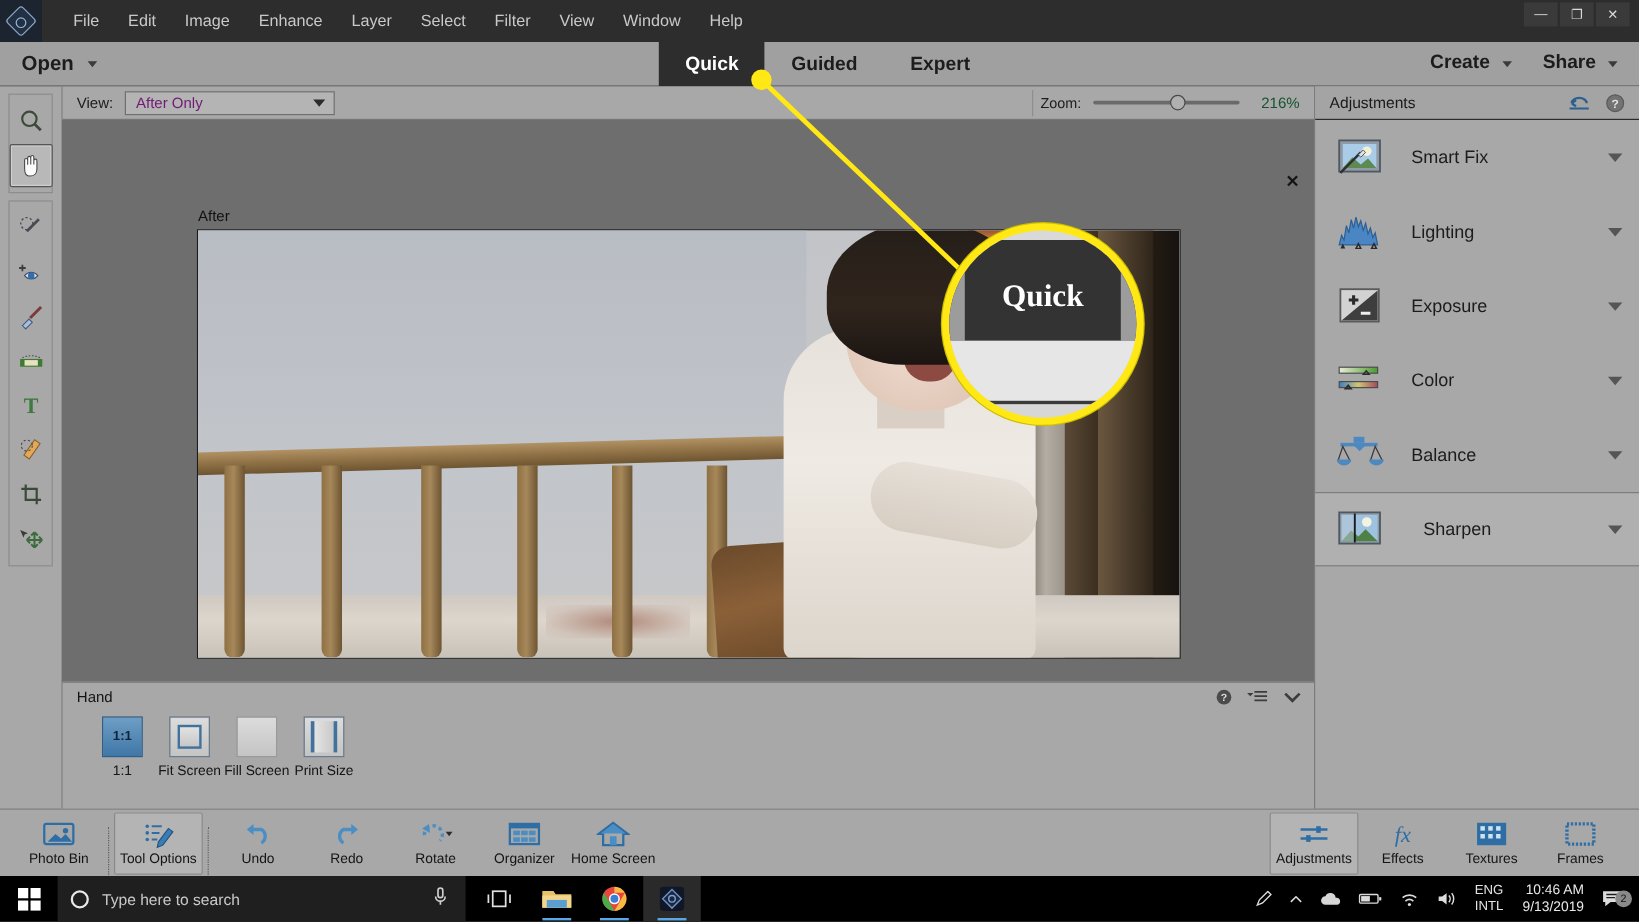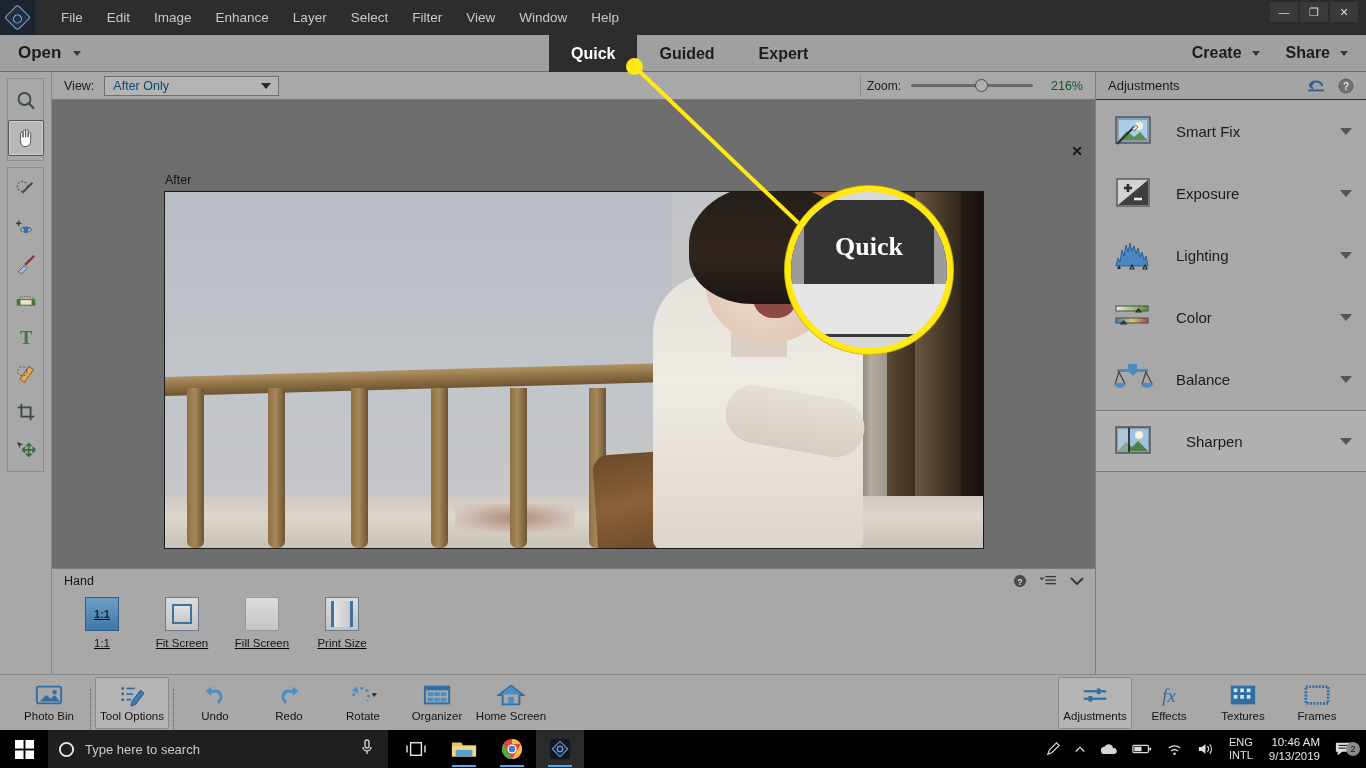--- a/index.html
+++ b/index.html
@@ -87,21 +87,21 @@
     background: #6e6e6e;
   }
   .opt-row {
     height: 28px; background: #a8a8a8; border-bottom: 1px solid #777;
     display: flex; align-items: center; position: relative;
   }
   .opt-label { font-size: 12.5px; color: #1c1c1c; margin-left: 12px; }
   .select {
     margin-left: 10px; width: 175px; height: 20px; background: #b4b4b4;
     border: 1px solid #6f6f6f; display: flex; align-items: center;
-    position: relative; font-size: 12.5px; color: #0c4a6e;
+    position: relative; font-size: 12.5px; color: #701a75;
   }
   .select .sel-val { margin-left: 8px; }
   .select .sel-arrow {
     position: absolute; right: 7px; width: 0; height: 0;
     border-left: 5px solid transparent; border-right: 5px solid transparent;
     border-top: 6px solid #2b2b2b;
   }
   .zoom-wrap {
     position: absolute; right: 6px; display: flex; align-items: center; gap: 10px;
     height: 22px; padding: 0 6px; border-left: 1px solid #8e8e8e;
@@ -240,21 +240,21 @@
   }
 
   
   .toolopts {
     position: absolute; left: 0; bottom: 0; width: 1043px; height: 106px;
     background: #a8a8a8; border-top: 1px solid #7b7b7b;
   }
   .to-head { height: 24px; display: flex; align-items: center; position: relative; }
   .to-title { font-size: 12.5px; color: #151515; margin-left: 12px; }
   .to-icons { position: absolute; right: 10px; display: flex; gap: 12px; align-items: center; }
-  .to-items { display: flex; gap: 24px; margin-left: 22px; margin-top: 4px; text-decoration: underline; }
+  .to-items { display: flex; margin-left: 22px; margin-top: 4px; }
   .to-item { width: 56px; text-align: center; }
   .to-sw {
     width: 34px; height: 34px; margin: 0 auto 6px auto;
     border: 1px solid #6a7b8c; display: flex; align-items: center; justify-content: center;
     background: linear-gradient(180deg,#dcdcdc,#c4c4c4);
   }
   .to-sw.sel { background: linear-gradient(180deg,#6e9ec4,#3f77a8); border-color: #2f5e88;
     color: #10243a; font-size: 11px; font-weight: bold; }
   .to-sw .innersq { width: 20px; height: 20px; border: 2px solid #41729c;
     background: linear-gradient(180deg,#e2e2e2,#c7c7c7); }
@@ -573,41 +573,41 @@
           <path d="M20 15l4-4 2 2-4 4z" fill="#e0e0e0" stroke="#555" stroke-width="0.8"></path>
         </svg>
       </div>
       <span class="adj-name">Smart Fix</span>
       <span class="adj-caret"></span>
     </div>
 
     <div class="adj-row">
       <div class="adj-icon">
         <svg width="42" height="34" viewBox="0 0 42 34">
+          <path d="M4 28 L6 20 L8 24 L10 12 L12 18 L14 7 L16 14 L18 5 L20 13 L22 8 L24 16 L26 10 L28 19 L30 14 L32 22 L34 18 L36 28 Z" fill="#4a86c4" stroke="#2c5f94" stroke-width="1"></path>
+          <path d="M5 31l2-4 2 4z" fill="#2a2a2a"></path>
+          <path d="M18 31l2-4 2 4z" fill="none" stroke="#2a2a2a" stroke-width="1.2"></path>
+          <path d="M31 31l2-4 2 4z" fill="none" stroke="#2a2a2a" stroke-width="1.2"></path>
+        </svg>
+      </div>
+      <span class="adj-name">Lighting</span>
+      <span class="adj-caret"></span>
+    </div>
+
+    <div class="adj-row">
+      <div class="adj-icon">
+        <svg width="42" height="34" viewBox="0 0 42 34">
           <rect x="5" y="3" width="32" height="27" fill="#d2d2d2" stroke="#5a5a5a" stroke-width="1.5"></rect>
           <path d="M6 29L36 4v25z" fill="#3e3e3e"></path>
           <line x1="12" y1="12" x2="20" y2="12" stroke="#2b2b2b" stroke-width="2.6"></line>
           <line x1="16" y1="8" x2="16" y2="16" stroke="#2b2b2b" stroke-width="2.6"></line>
           <line x1="22" y1="23" x2="30" y2="23" stroke="#eeeeee" stroke-width="2.6"></line>
         </svg>
       </div>
       <span class="adj-name">Exposure</span>
-      <span class="adj-caret"></span>
-    </div>
-
-    <div class="adj-row">
-      <div class="adj-icon">
-        <svg width="42" height="34" viewBox="0 0 42 34">
-          <path d="M4 28 L6 20 L8 24 L10 12 L12 18 L14 7 L16 14 L18 5 L20 13 L22 8 L24 16 L26 10 L28 19 L30 14 L32 22 L34 18 L36 28 Z" fill="#4a86c4" stroke="#2c5f94" stroke-width="1"></path>
-          <path d="M5 31l2-4 2 4z" fill="#2a2a2a"></path>
-          <path d="M18 31l2-4 2 4z" fill="none" stroke="#2a2a2a" stroke-width="1.2"></path>
-          <path d="M31 31l2-4 2 4z" fill="none" stroke="#2a2a2a" stroke-width="1.2"></path>
-        </svg>
-      </div>
-      <span class="adj-name">Lighting</span>
       <span class="adj-caret"></span>
     </div>
 
     <div class="adj-row">
       <div class="adj-icon">
         <svg width="42" height="34" viewBox="0 0 42 34">
           <defs>
             <linearGradient id="g1" x1="0" x2="1">
                 <stop offset="0" stop-color="#e9ecd8"></stop>
                 <stop offset="1" stop-color="#4b9b2e"></stop>

